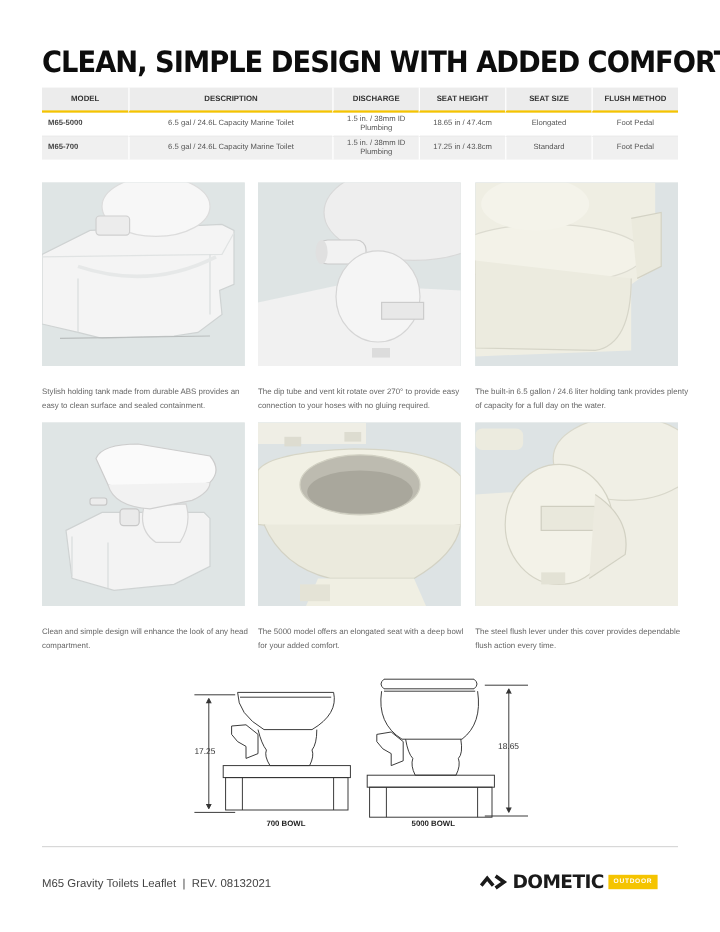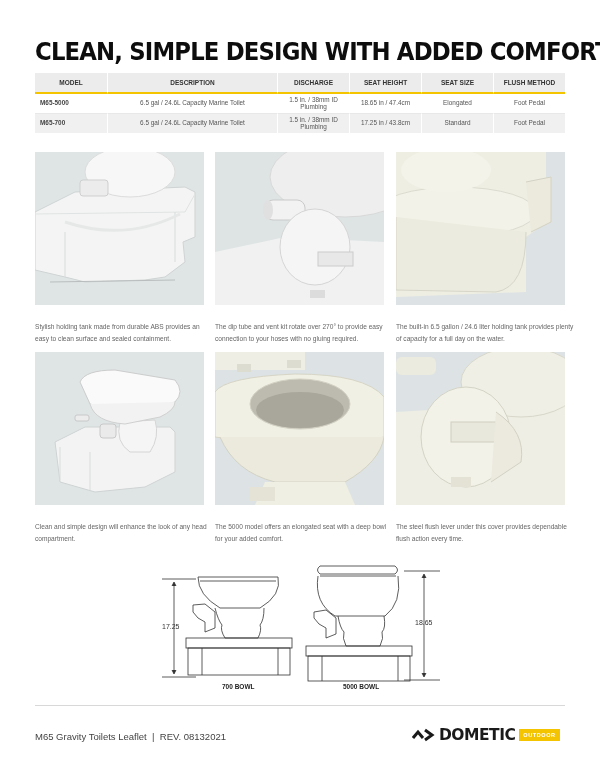--- a/index.html
+++ b/index.html
@@ -37,21 +37,21 @@
   .caption {
     position: absolute; width: 178px; font-size: 6.6px; line-height: 11.5px; color: #666;
   }
 
   .diagram { position: absolute; }
   .dim-label { position: absolute; font-size: 7px; color: #333; }
   .bowl-label { position: absolute; font-size: 6.5px; font-weight: bold; color: #222; }
 
   .rule { position: absolute; left: 35px; top: 705px; width: 530px; height: 1px; background: #d8d8d8; }
   .footer-text { position: absolute; left: 35px; top: 731px; font-size: 9.5px; color: #444; }
-  .logo { position: absolute; left: 412px; top: 725px; height: 20px; display: flex; align-items: center; }
+  .logo { position: absolute; left: 400px; top: 725px; height: 20px; display: flex; align-items: center; }
   .logo-mark { width: 24px; height: 14px; margin-right: 3px; }
   .logo-word { font-family: "DejaVu Sans", sans-serif; font-weight: bold; font-size: 15.5px; color: #1a1a1a; letter-spacing: -0.5px; }
   .logo-badge { margin-left: 4px; background: #f5c400; color: #fff; font-size: 5.5px; font-weight: bold; padding: 3px 4px; letter-spacing: 0.6px; }
 </style>
 </head>
 <body>
 
 <div class="title">CLEAN, SIMPLE DESIGN WITH ADDED COMFORT</div>
 
 <table class="spec">

